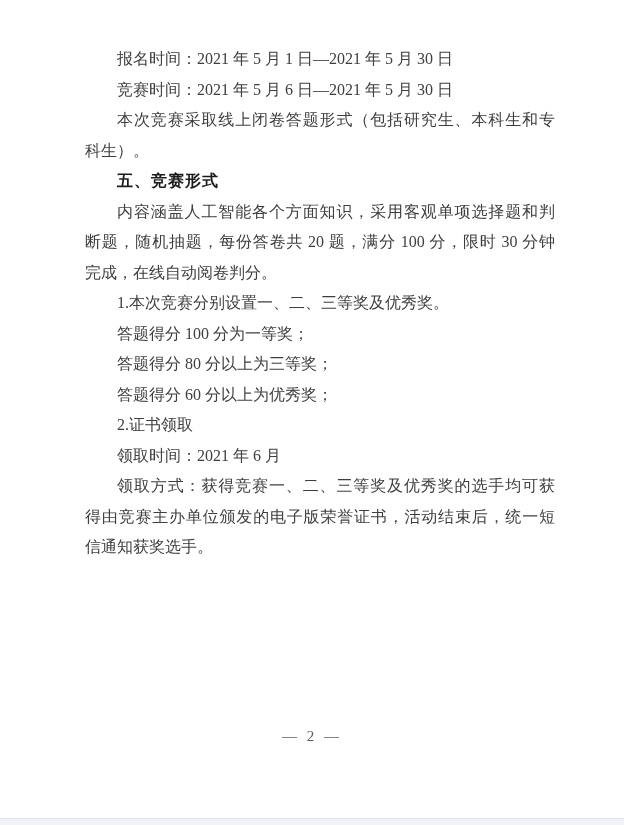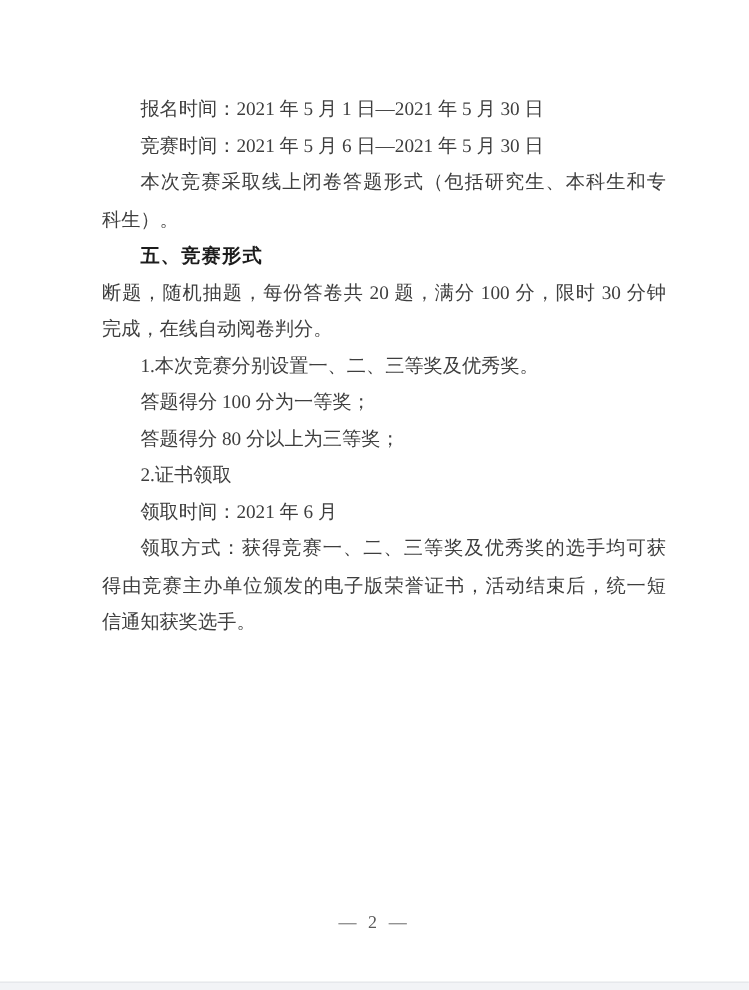--- a/index.html
+++ b/index.html
@@ -11,21 +11,20 @@
     height: 825px;
     position: relative;
     overflow: hidden;
     background: #ffffff;
     font-family: "Liberation Serif", "DejaVu Serif", serif;
   }
   .page {
     position: absolute;
     inset: 0;
     background: #ffffff;
-    margin-top: 33px;
   }
   .doc-body {
     position: absolute;
     left: 85px;
     top: 44px;
     width: 470px;
   }
   .line {
     font-size: 16px;
     line-height: 30.5px;
@@ -73,25 +72,27 @@
 </head>
 <body>
 
 <div class="page">
   <div class="doc-body">
       <div class="line indent">报名时间：2021 年 5 月 1 日—2021 年 5 月 30 日</div>
       <div class="line indent">竞赛时间：2021 年 5 月 6 日—2021 年 5 月 30 日</div>
       <div class="line indent fill">本次竞赛采取线上闭卷答题形式（包括研究生、本科生和专</div>
       <div class="line">科生）。</div>
       <div class="line indent bold">五、竞赛形式</div>
+      <div class="line indent fill">内容涵盖人工智能各个方面知识，采用客观单项选择题和判</div>
       <div class="line fill">断题，随机抽题，每份答卷共 20 题，满分 100 分，限时 30 分钟</div>
       <div class="line">完成，在线自动阅卷判分。</div>
       <div class="line indent">1.本次竞赛分别设置一、二、三等奖及优秀奖。</div>
       <div class="line indent">答题得分 100 分为一等奖；</div>
       <div class="line indent">答题得分 80 分以上为三等奖；</div>
+      <div class="line indent">答题得分 60 分以上为优秀奖；</div>
       <div class="line indent">2.证书领取</div>
       <div class="line indent">领取时间：2021 年 6 月</div>
       <div class="line indent fill">领取方式：获得竞赛一、二、三等奖及优秀奖的选手均可获</div>
       <div class="line fill">得由竞赛主办单位颁发的电子版荣誉证书，活动结束后，统一短</div>
       <div class="line">信通知获奖选手。</div>
     </div>
   <div class="page-footer">— 2 —</div>
   <div class="viewer-bottom-strip"></div>
 </div>
 

